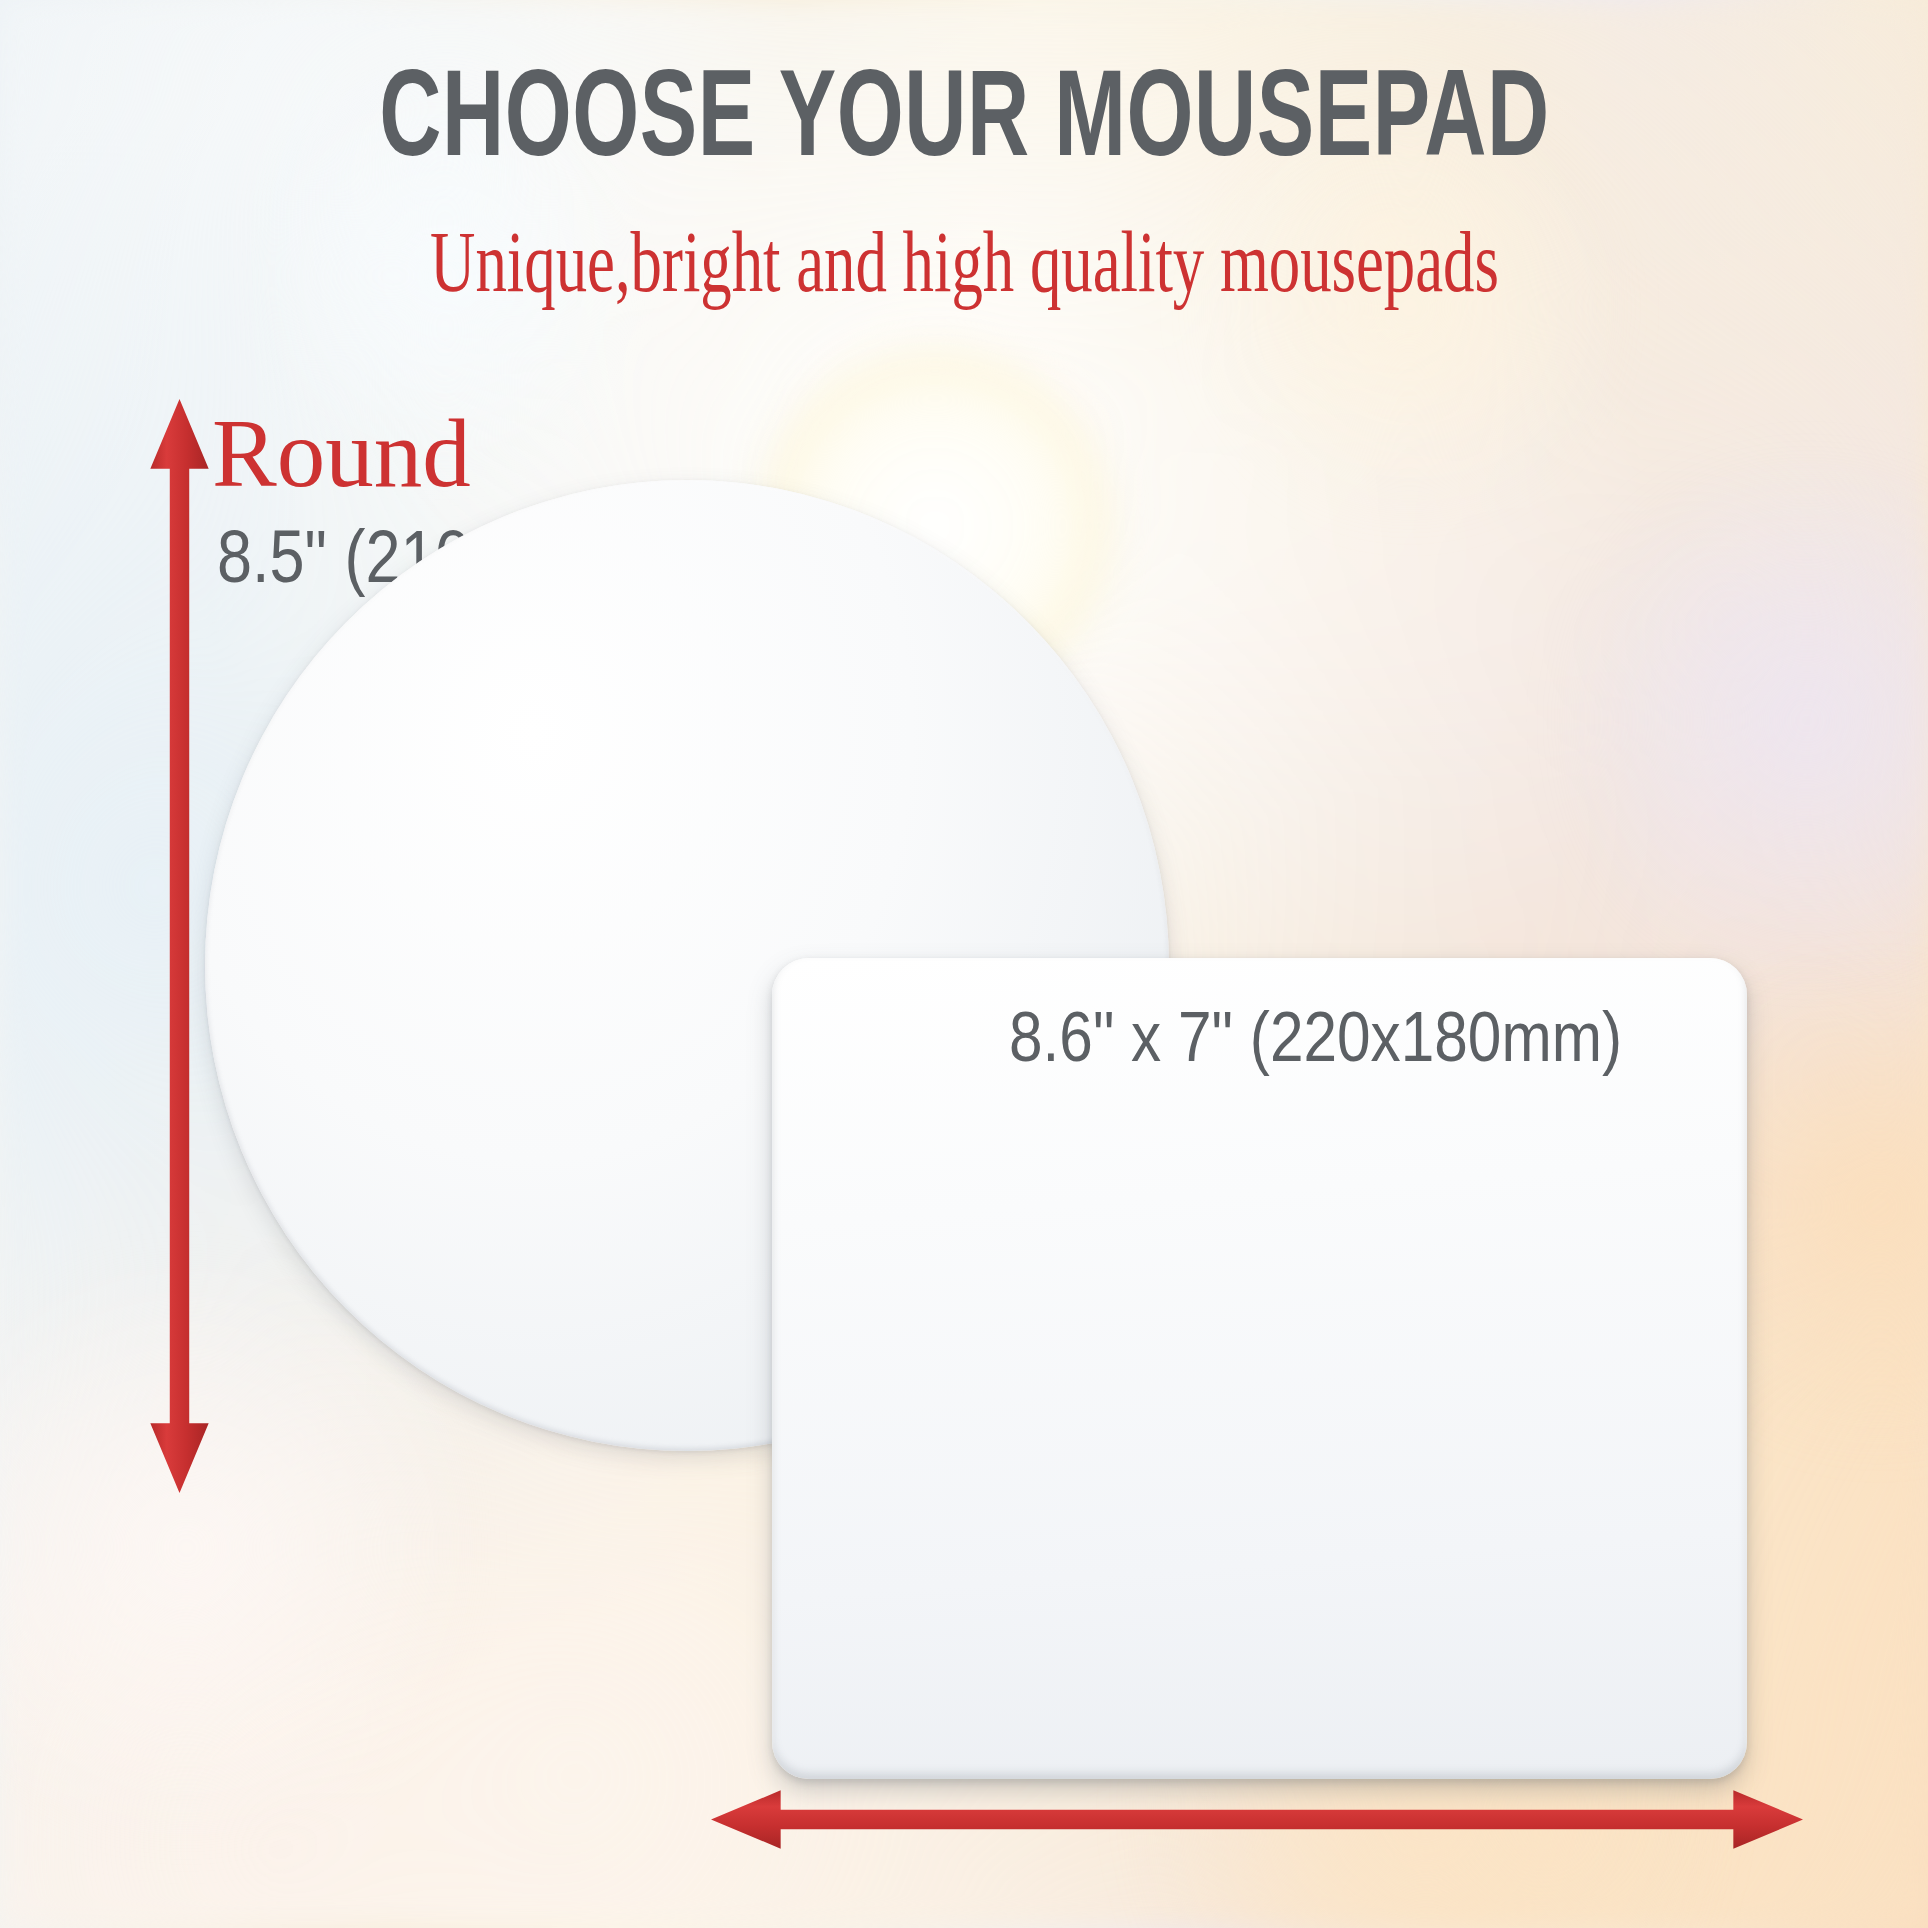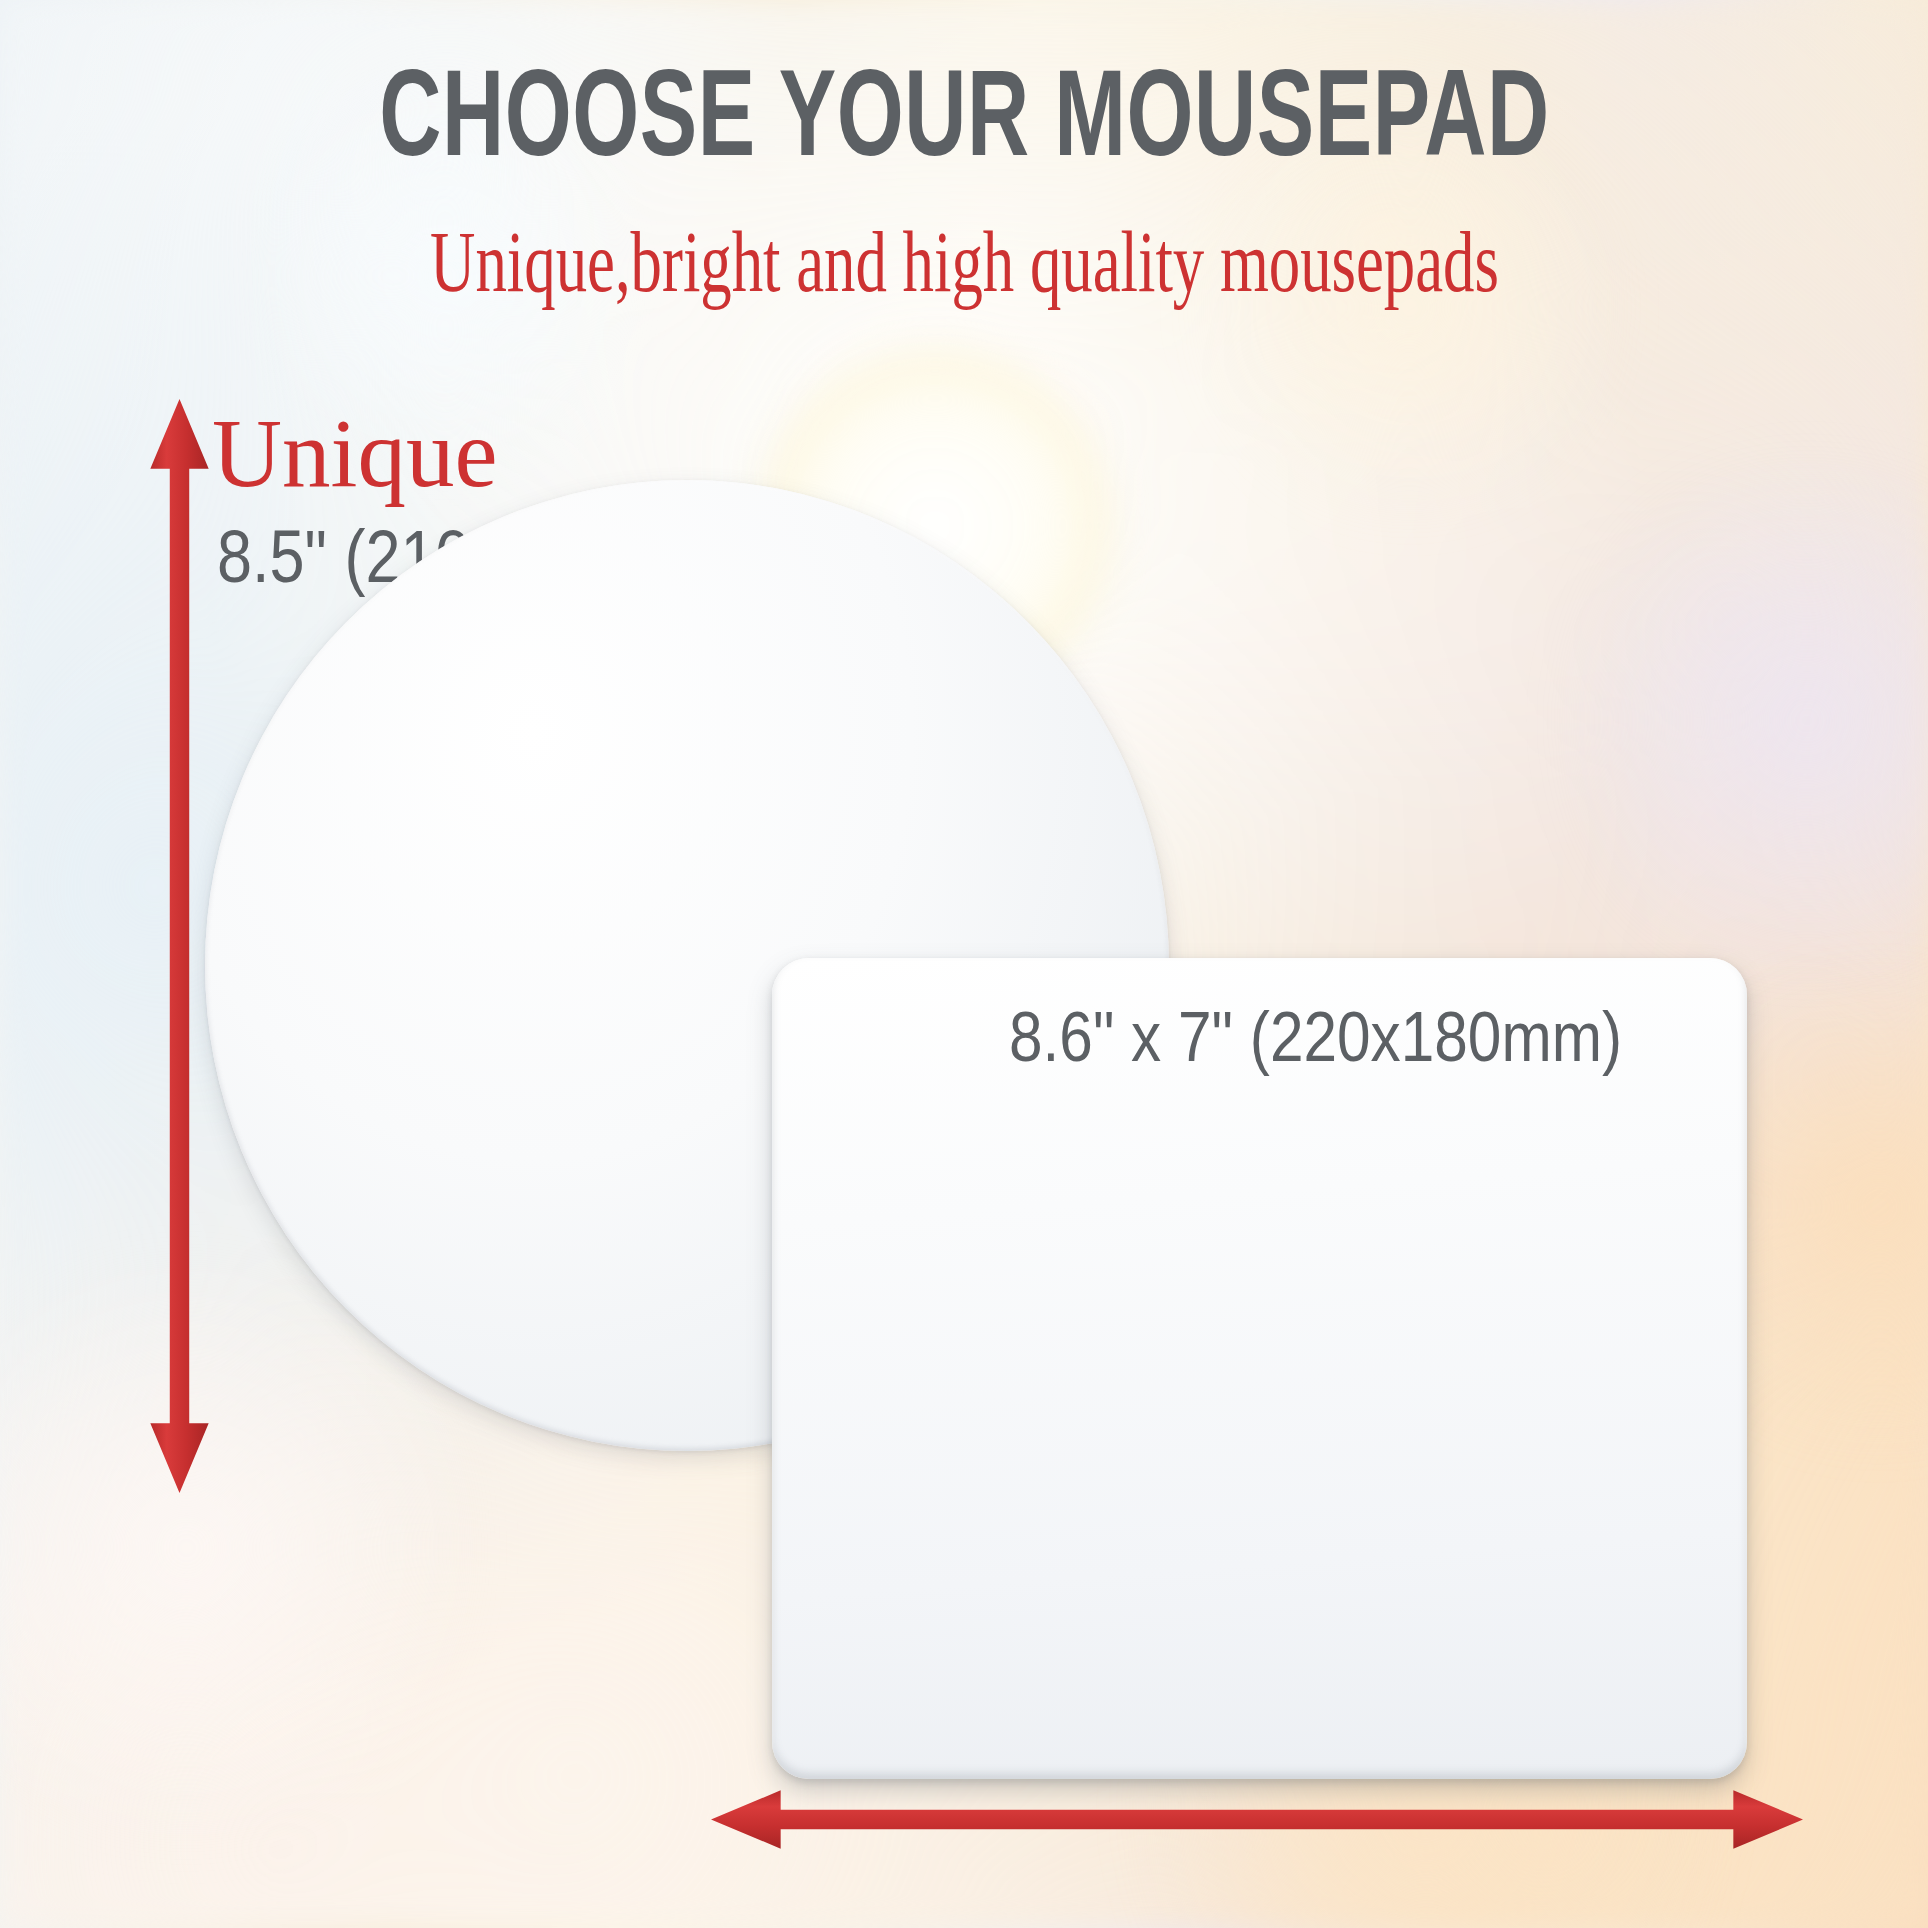--- a/index.html
+++ b/index.html
@@ -188,21 +188,21 @@
   <div class="bokeh bokeh-f"></div>
   <div class="bokeh bokeh-g"></div>
   <div class="bokeh bokeh-main"></div>
 
   <div class="headline">CHOOSE YOUR MOUSEPAD</div>
 
   <div class="subhead">Unique,bright and high quality mousepads</div>
 
   <div class="pad-round"></div>
 
-  <div class="round-label">Unique</div>
+  <div class="round-label">Round</div>
 
   <div class="round-dims">8.5" (210 mm)</div>
 
   <div class="pad-rect"></div>
 
 
   <div class="rect-dims">8.6" x 7"  (220x180mm)</div>
 
   <svg class="arrow-v" viewBox="0 0 112 1350">
     <defs>

